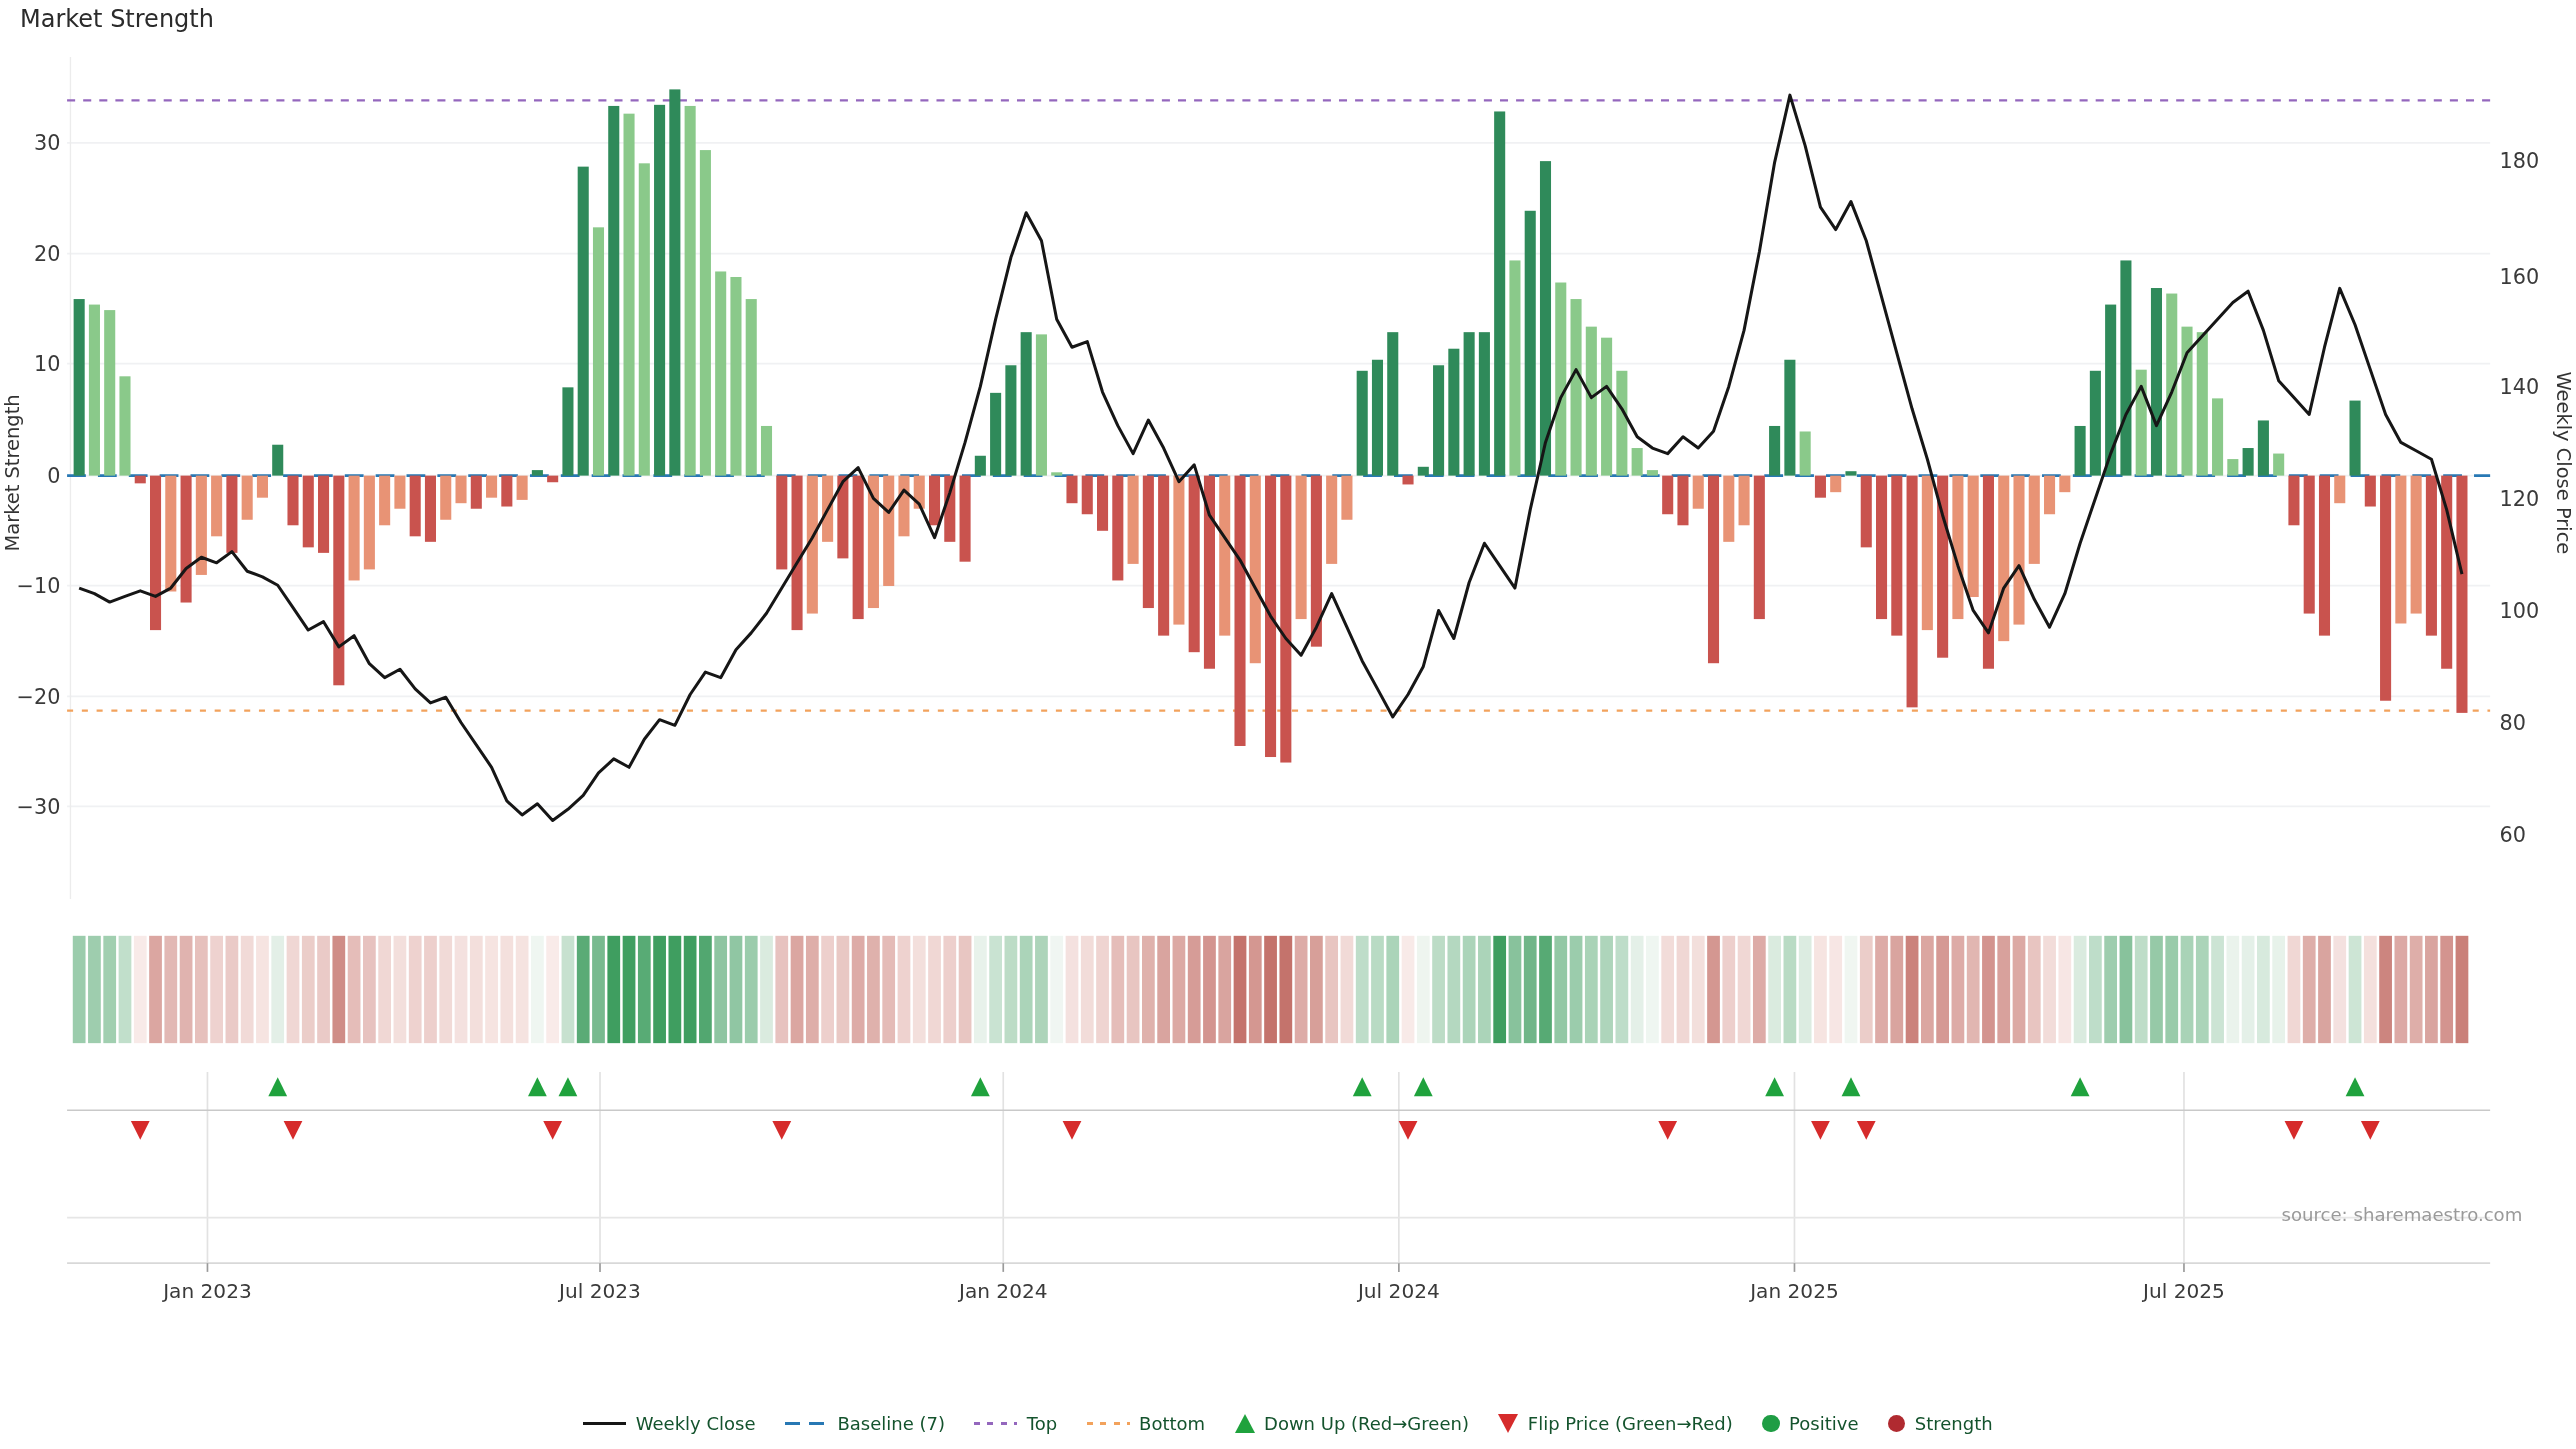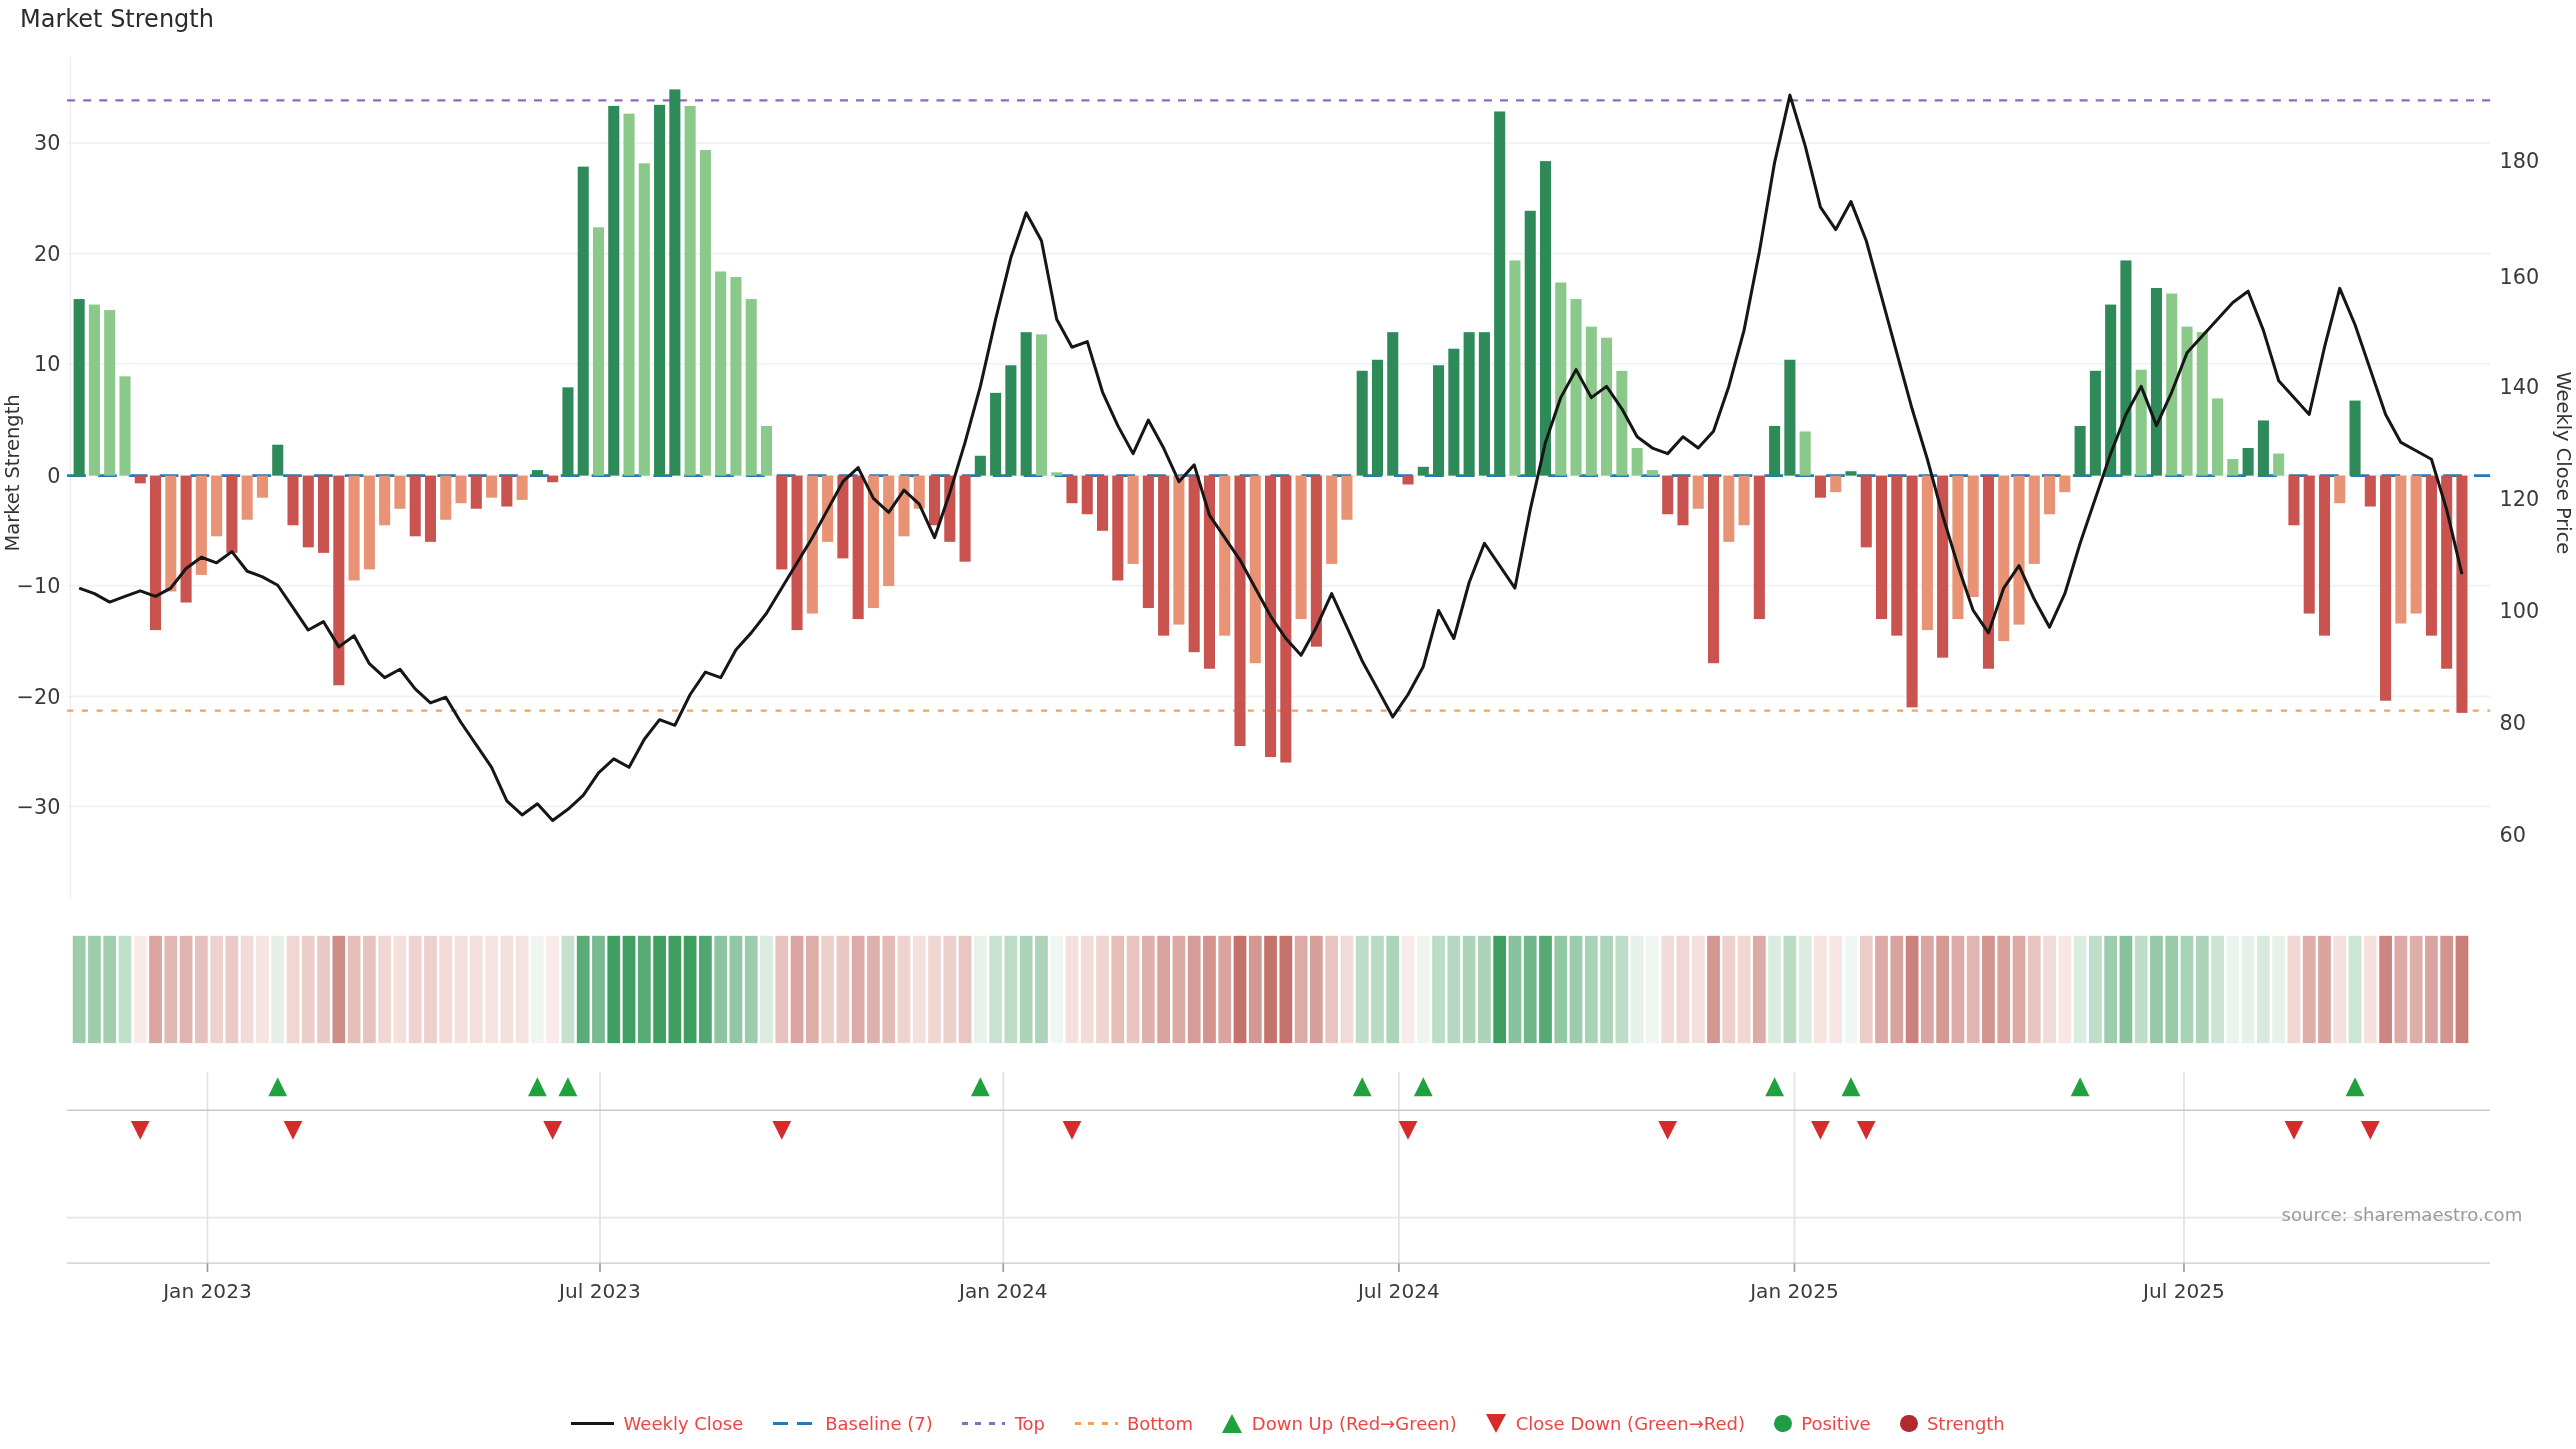--- a/index.html
+++ b/index.html
@@ -1,21 +1,21 @@
 <!DOCTYPE html>
 <html style="font-size:10.7px"><head>
 <meta charset="utf-8">
 <style>
   html,body{margin:0;padding:0;background:#ffffff;width:2576px;height:1449px;overflow:hidden;
     font-family:"DejaVu Sans","Liberation Sans",sans-serif;}
   #stage{position:relative;width:2576px;height:1449px;background:#fff;text-align:right;}
   #chart-title{position:absolute;left:20px;top:5.4px;font-size:24px;color:#2b2b2b;}
   #chart-svg{position:absolute;left:0;top:0;}
   #legend{position:absolute;left:0;bottom:14.8px;width:2576px;display:flex;justify-content:center;
-    align-items:center;gap:29.5px;font-size:18px;color:#ef4444;}
+    align-items:center;gap:29.5px;font-size:18px;color:#14532d;}
   .legend-item{display:flex;align-items:center;gap:9.4px;}
   .g-line{width:43px;height:3.4px;background:#161616;}
   .g-dash-blue{width:43px;height:3.4px;background:repeating-linear-gradient(90deg,#2878b4 0 14.8px,transparent 14.8px 24px);}
   .g-dot-purple{width:43px;height:3.4px;background:repeating-linear-gradient(90deg,#9467bd 0 6px,transparent 6px 13.4px);}
   .g-dot-orange{width:43px;height:3.4px;background:repeating-linear-gradient(90deg,#f2a25c 0 6px,transparent 6px 13.4px);}
   .g-tri-up{width:0;height:0;border-left:10.7px solid transparent;border-right:10.7px solid transparent;border-bottom:19px solid #1fa23d;}
   .g-tri-down{width:0;height:0;border-left:10.7px solid transparent;border-right:10.7px solid transparent;border-top:19px solid #d62b2b;}
   .g-dot-green{width:17.4px;height:17.4px;border-radius:50%;background:#1f9d44;}
   .g-dot-red{width:17.4px;height:17.4px;border-radius:50%;background:#b02a30;}
 </style>
@@ -441,21 +441,21 @@
       <div class="legend-item">
         <span class="g-dot-orange"></span>
         <span>Bottom</span>
       </div>
       <div class="legend-item">
         <span class="g-tri-up"></span>
         <span>Down Up (Red→Green)</span>
       </div>
       <div class="legend-item">
         <span class="g-tri-down"></span>
-        <span>Close Down (Green→Red)</span>
+        <span>Flip Price (Green→Red)</span>
       </div>
       <div class="legend-item">
         <span class="g-dot-green"></span>
         <span>Positive</span>
       </div>
       <div class="legend-item">
         <span class="g-dot-red"></span>
         <span>Strength</span>
       </div>
     </div>

